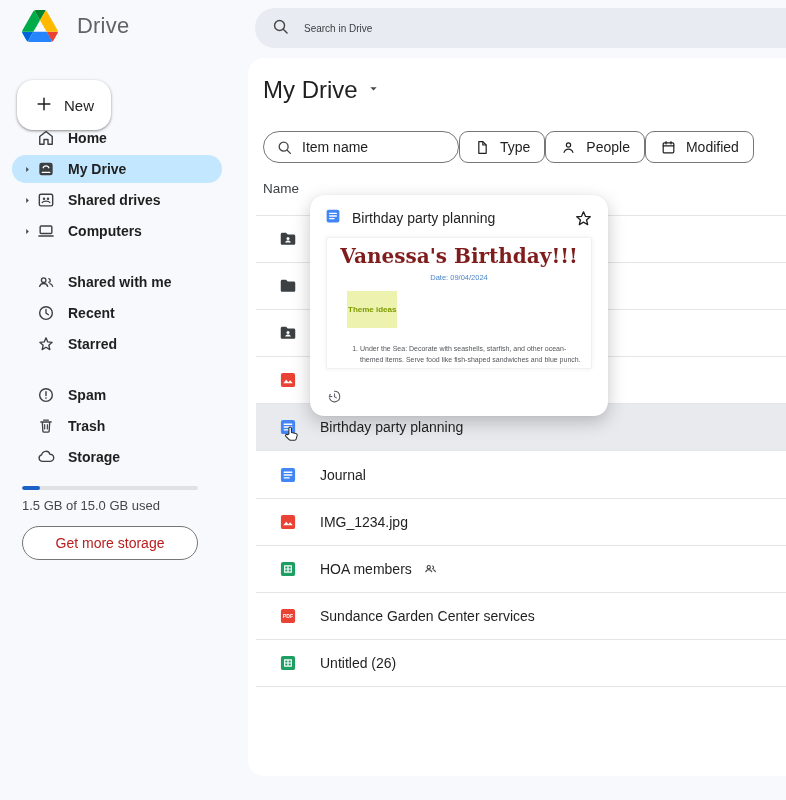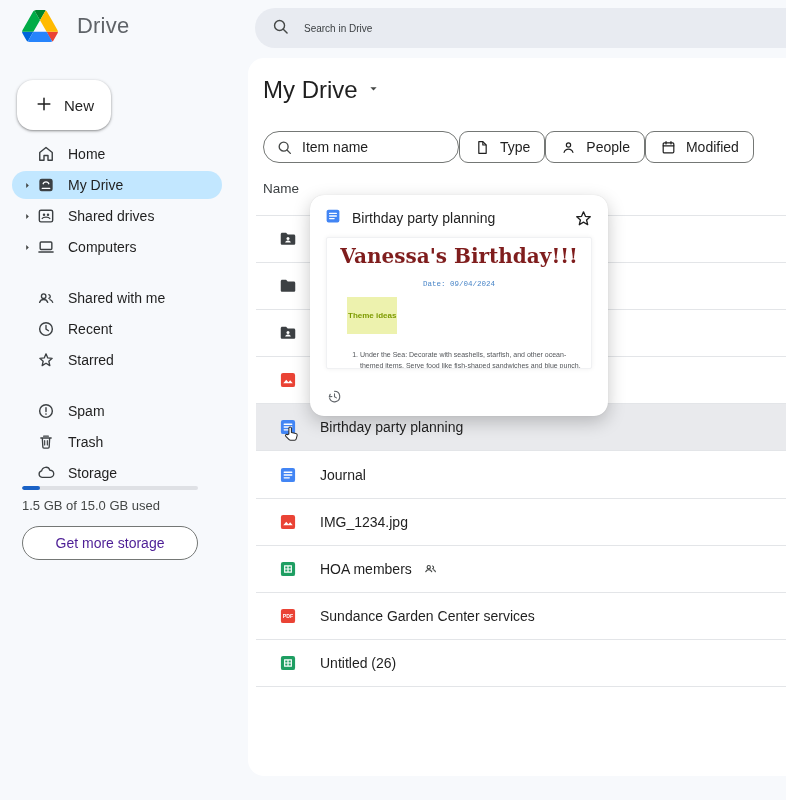--- a/index.html
+++ b/index.html
@@ -13,35 +13,35 @@
   .brand-text { font-size:22px; color:#5f6368; letter-spacing:.2px; }
   .searchbar { position:absolute; left:255px; top:8px; width:560px; height:40px; background:#e8ebf1;
                border-radius:20px; display:flex; align-items:center; padding:0 6px 0 16px; gap:14px; cursor:pointer; }
   .searchbar .search-text { font-size:10px; color:#3c4043; }
 
   
   .new-btn { position:absolute; left:17px; top:80px; width:94px; height:50px; border:none; background:#fff;
              border-radius:16px; box-shadow:0 1px 2px rgba(0,0,0,.3), 0 1px 3px 1px rgba(0,0,0,.12);
              display:flex; align-items:center; justify-content:center; gap:10px; font-size:15px; color:#1f1f1f;
              font-family:inherit; cursor:pointer; }
-  .nav { position:absolute; left:12px; top:140px; width:210px; }
+  .nav { position:absolute; left:12px; top:124px; width:210px;font-weight:bold; }
   .nav-gap { height:20px; }
   .nav-item { height:28px; margin-bottom:3px; display:flex; align-items:center; padding-left:8px;
               border-radius:14px; cursor:pointer; }
   .nav-item.selected { background:#c2e7ff; }
   .expander { width:14px; display:flex; align-items:center; justify-content:center; }
   .nav-icon { width:20px; height:20px; margin-left:2px; display:flex; align-items:center; justify-content:center; }
   .nav-icon svg { width:20px; height:20px; }
   .nav-label { margin-left:12px; font-size:14px; color:#1f1f1f; }
 
   .progress { position:absolute; left:22px; top:486px; width:176px; height:4px; border-radius:2px; background:#dfe1e5; overflow:hidden; }
   .progress .fill { height:100%; background:#1a62c6; border-radius:2px; }
   .usage { position:absolute; left:22px; top:498px; font-size:13px; color:#444746; }
   .storage-btn { position:absolute; left:22px; top:526px; width:176px; height:34px; background:#fff;
-                 border:1px solid #747775; border-radius:17px; color:#4c1d95; font-size:14px; font-family:inherit;
+                 border:1px solid #747775; border-radius:17px; color:#b91c1c; font-size:14px; font-family:inherit;
                  font-weight:500; cursor:pointer; }
 
   
   .content { position:absolute; left:248px; top:58px; width:538px; height:718px; background:#fff;
              border-radius:16px 0 0 16px; }
   .page-title-row { position:absolute; left:15px; top:18px; display:flex; align-items:center; gap:8px; cursor:pointer; }
   .page-title-row h1 { font-size:24px; font-weight:400; color:#1f1f1f; }
   .chips { position:absolute; left:15px; top:73px; display:flex; }
   .chip { height:32px; border:1px solid #747775; border-radius:9px; display:flex; align-items:center;
           gap:9px; padding:0 14px; font-size:14px; color:#1f1f1f; background:#fff; cursor:pointer; }
@@ -60,21 +60,21 @@
   
   .preview-card { position:absolute; left:310px; top:195px; width:298px; height:221px; background:#fff;
                   border-radius:14px; box-shadow:0 6px 18px rgba(0,0,0,.22), 0 0 1px rgba(0,0,0,.15); z-index:5; }
   .pc-header { display:flex; align-items:center; padding:12px 14px 8px 14px; gap:10px; }
   .pc-title { flex:1; font-size:14px; color:#1f1f1f; }
   .pc-star { display:flex; cursor:pointer; }
   .doc-page { margin:0 16px; height:132px; background:#fff; border:1px solid #f0f1f3; border-radius:2px;
               box-shadow:0 0 5px rgba(0,0,0,.06); padding:6px 10px 0 10px; overflow:hidden; }
   .doc-heading { text-align:center; font-family:"DejaVu Serif", serif; font-weight:bold; font-size:20px;
                  color:#7f1d1d; }
-  .doc-date { text-align:center; font-size:7.5px; color:#4a86c8; margin-top:12px;font-family:Liberation Mono, monospace; }
+  .doc-date { text-align:center; font-size:7.5px; color:#4a86c8; margin-top:5px; }
   .doc-section { display:inline-block; margin:9px 0 12px 10px; font-size:8px; font-weight:bold; color:#7d9a00;
                  background:#edf2ae; padding:14px 1px; }
   .doc-list { margin:4px 0 0 12px; padding-left:11px; font-size:7px; color:#53565a; line-height:1.55; }
   .doc-list li { margin-bottom:5px; }
   .pc-footer { position:absolute; left:0; bottom:0; width:100%; height:36px; display:flex; align-items:center;
                padding:0 16px; gap:11px; color:#5f6368; font-size:12.5px; }
 
   .cursor { position:absolute; left:281px; top:424px; z-index:9; pointer-events:none; }
 </style>
 </head>

